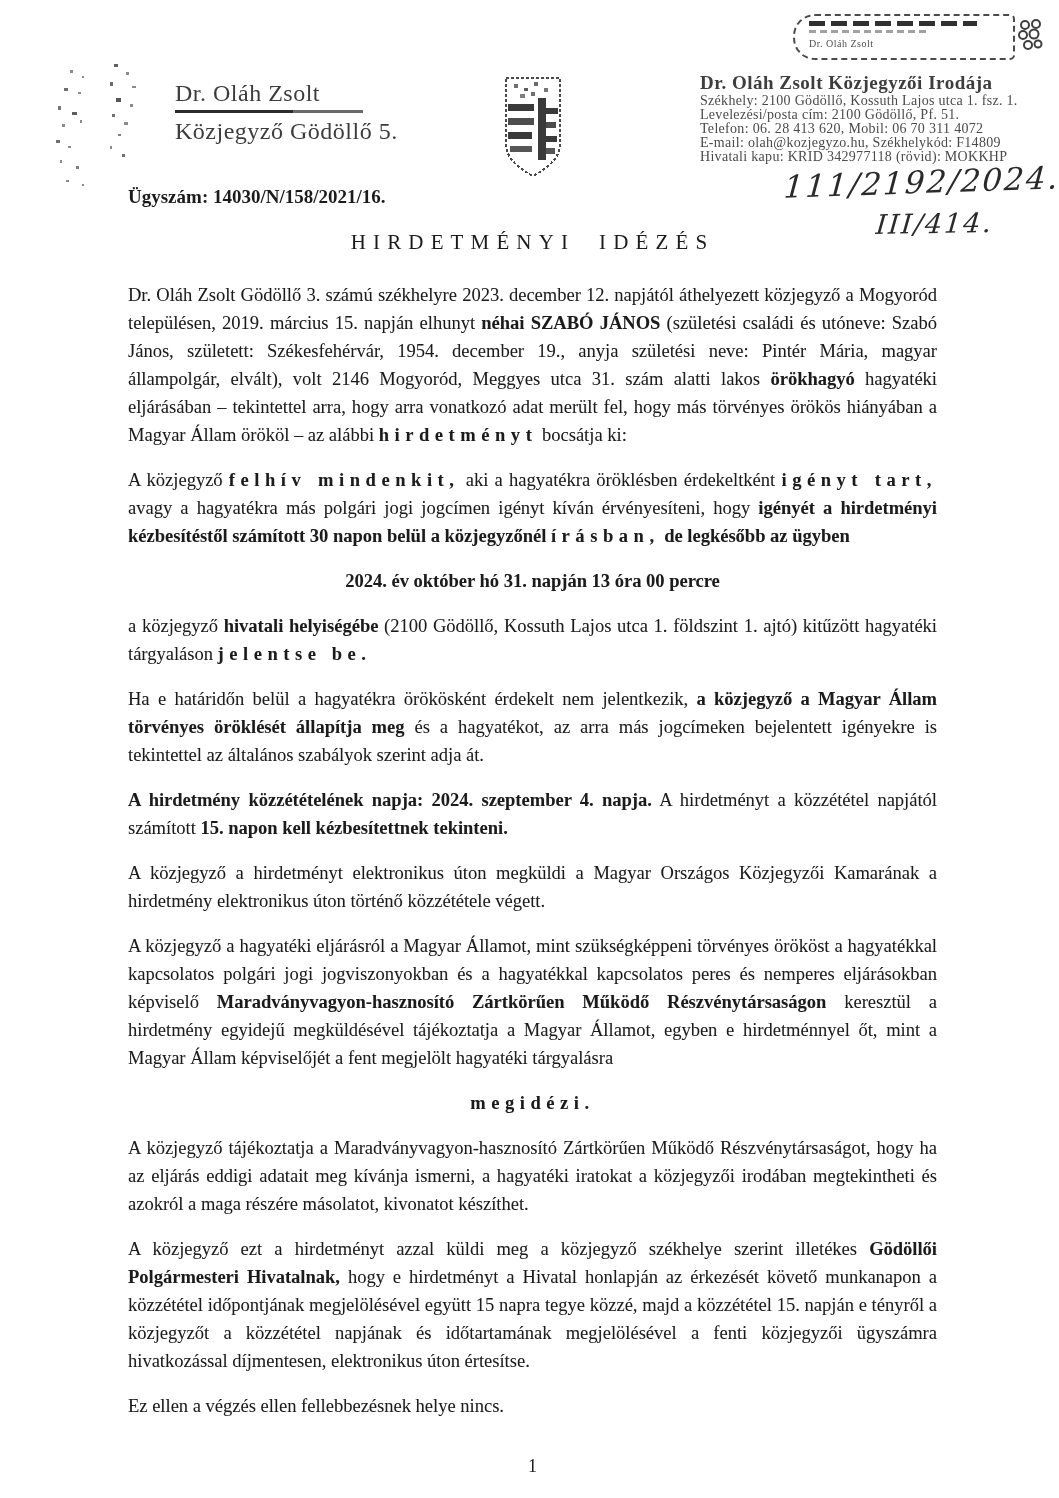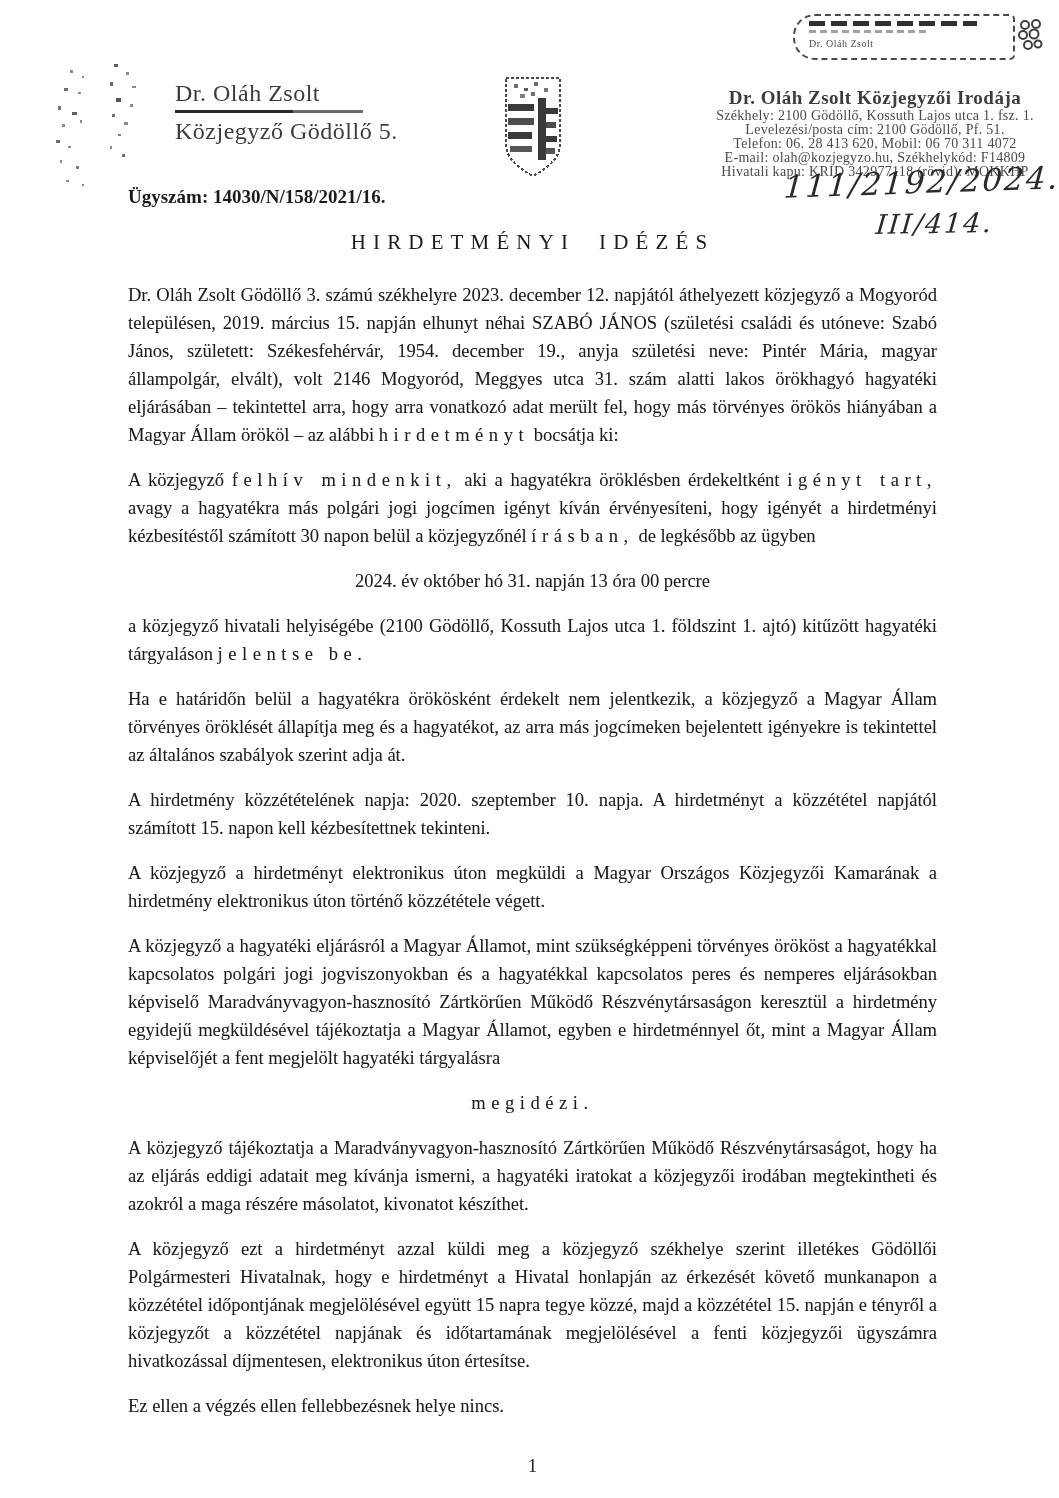--- a/index.html
+++ b/index.html
@@ -23,36 +23,36 @@
   .crest{position:absolute;left:498px;top:74px;}
   .stamp{position:absolute;left:793px;top:14px;width:222px;height:46px;
     border:2px dashed #4a4a4a;border-radius:22px 5px 5px 22px;
     padding:4px 8px 2px 14px;box-sizing:border-box;}
   .stamp-bar1{height:5px;width:168px;margin-top:1px;
     background:repeating-linear-gradient(90deg,#303030 0 16px,transparent 16px 22px);}
   .stamp-bar2{height:3px;width:120px;margin-top:4px;opacity:.55;filter:blur(.4px);
     background:repeating-linear-gradient(90deg,#555 0 7px,transparent 7px 11px);}
   .stamp-name{font-size:10px;color:#4d4d4d;margin-top:5px;letter-spacing:.5px;filter:blur(.3px);}
   .stamp-emblem{position:absolute;left:1016px;top:18px;}
-  .office-block{position:absolute;left:700px;top:87px;width:350px;text-align:center;color:#4a4a4a;}
+  .office-block{position:absolute;left:700px;top:72px;width:350px;color:#4a4a4a;}
   .office-name{font-size:19px;font-weight:bold;color:#3d3d3d;letter-spacing:.5px;filter:blur(.25px);}
   .office-line{font-size:14px;line-height:14px;filter:blur(.35px);letter-spacing:.3px;}
   .handwriting{position:absolute;color:#2a2a2a;font-family:"DejaVu Serif",serif;
     font-style:italic;font-weight:300;}
   .hand1{left:784px;top:164px;font-size:31px;transform:rotate(-2deg) skewX(-6deg);letter-spacing:2px;}
   .hand2{left:876px;top:208px;font-size:27px;transform:rotate(-1deg) skewX(-6deg);letter-spacing:2px;}
   .case-number{position:absolute;left:128px;top:186px;font-size:19px;font-weight:bold;}
   
   .doc-body{padding:0 122px 0 128px;}
   .doc-title{margin:12px 0 26px 0;text-align:center;font-size:21px;font-weight:normal;
     letter-spacing:.34em;word-spacing:.55em;}
   .para{font-size:18.5px;line-height:28px;text-align:justify;margin:0 0 17px 0;
     text-shadow:.3px .3px 0 rgba(0,0,0,.18);}
   .para.center{text-align:center;}
-  .b{font-weight:normal;}
+  .b{font-weight:bold;}
   .sp{letter-spacing:.3em;text-align:center;}
   .page-number{margin-top:36px;text-align:center;font-size:18px;}
 </style>
 </head>
 <body>
 
 <div class="paper">
 
   <div class="header">
 
@@ -151,21 +151,21 @@
   </div>
 
   <div class="doc-body">
     <h1 class="doc-title">HIRDETMÉNYI IDÉZÉS</h1>
 
     <p class="para"><span>Dr. Oláh Zsolt Gödöllő 3. számú székhelyre 2023. december 12. napjától áthelyezett közjegyző a Mogyoród településen, 2019. március 15. napján elhunyt </span><span class="b">néhai SZABÓ JÁNOS</span><span> (születési családi és utóneve: Szabó János, született: Székesfehérvár, 1954. december 19., anyja születési neve: Pintér Mária, magyar állampolgár, elvált), volt 2146 Mogyoród, Meggyes utca 31. szám alatti lakos </span><span class="b">örökhagyó</span><span> hagyatéki eljárásában – tekintettel arra, hogy arra vonatkozó adat merült fel, hogy más törvényes örökös hiányában a Magyar Állam örököl – az alábbi </span><span class="b sp">hirdetményt</span><span> bocsátja ki:</span></p>
     <p class="para"><span>A közjegyző </span><span class="b sp">felhív mindenkit,</span><span> aki a hagyatékra öröklésben érdekeltként </span><span class="b sp">igényt tart,</span><span> avagy a hagyatékra más polgári jogi jogcímen igényt kíván érvényesíteni, hogy </span><span class="b">igényét a hirdetményi kézbesítéstől számított 30 napon belül a közjegyzőnél </span><span class="b sp">írásban,</span><span class="b"> de legkésőbb az ügyben</span></p>
     <p class="para center"><span class="b">2024. év október hó 31. napján 13 óra 00 percre</span></p>
     <p class="para"><span>a közjegyző </span><span class="b">hivatali helyiségébe</span><span> (2100 Gödöllő, Kossuth Lajos utca 1. földszint 1. ajtó) kitűzött hagyatéki tárgyaláson </span><span class="b sp">jelentse be.</span></p>
     <p class="para"><span>Ha e határidőn belül a hagyatékra örökösként érdekelt nem jelentkezik, </span><span class="b">a közjegyző a Magyar Állam törvényes öröklését állapítja meg</span><span> és a hagyatékot, az arra más jogcímeken bejelentett igényekre is tekintettel az általános szabályok szerint adja át.</span></p>
-    <p class="para"><span class="b">A hirdetmény közzétételének napja: 2020. szeptember 10. napja.</span><span> A hirdetményt a közzététel napjától számított </span><span class="b">15. napon kell kézbesítettnek tekinteni.</span></p>
+    <p class="para"><span class="b">A hirdetmény közzétételének napja: 2024. szeptember 4. napja.</span><span> A hirdetményt a közzététel napjától számított </span><span class="b">15. napon kell kézbesítettnek tekinteni.</span></p>
     <p class="para"><span>A közjegyző a hirdetményt elektronikus úton megküldi a Magyar Országos Közjegyzői Kamarának a hirdetmény elektronikus úton történő közzététele végett.</span></p>
     <p class="para"><span>A közjegyző a hagyatéki eljárásról a Magyar Államot, mint szükségképpeni törvényes örököst a hagyatékkal kapcsolatos polgári jogi jogviszonyokban és a hagyatékkal kapcsolatos peres és nemperes eljárásokban képviselő </span><span class="b">Maradványvagyon-hasznosító Zártkörűen Működő Részvénytársaságon</span><span> keresztül a hirdetmény egyidejű megküldésével tájékoztatja a Magyar Államot, egyben e hirdetménnyel őt, mint a Magyar Állam képviselőjét a fent megjelölt hagyatéki tárgyalásra</span></p>
     <p class="para center"><span class="b sp">megidézi.</span></p>
     <p class="para"><span>A közjegyző tájékoztatja a Maradványvagyon-hasznosító Zártkörűen Működő Részvénytársaságot, hogy ha az eljárás eddigi adatait meg kívánja ismerni, a hagyatéki iratokat a közjegyzői irodában megtekintheti és azokról a maga részére másolatot, kivonatot készíthet.</span></p>
     <p class="para"><span>A közjegyző ezt a hirdetményt azzal küldi meg a közjegyző székhelye szerint illetékes </span><span class="b">Gödöllői Polgármesteri Hivatalnak,</span><span> hogy e hirdetményt a Hivatal honlapján az érkezését követő munkanapon a közzététel időpontjának megjelölésével együtt 15 napra tegye közzé, majd a közzététel 15. napján e tényről a közjegyzőt a közzététel napjának és időtartamának megjelölésével a fenti közjegyzői ügyszámra hivatkozással díjmentesen, elektronikus úton értesítse.</span></p>
     <p class="para"><span>Ez ellen a végzés ellen fellebbezésnek helye nincs.</span></p>
 
     <div class="page-number">1</div>
   </div>
 

